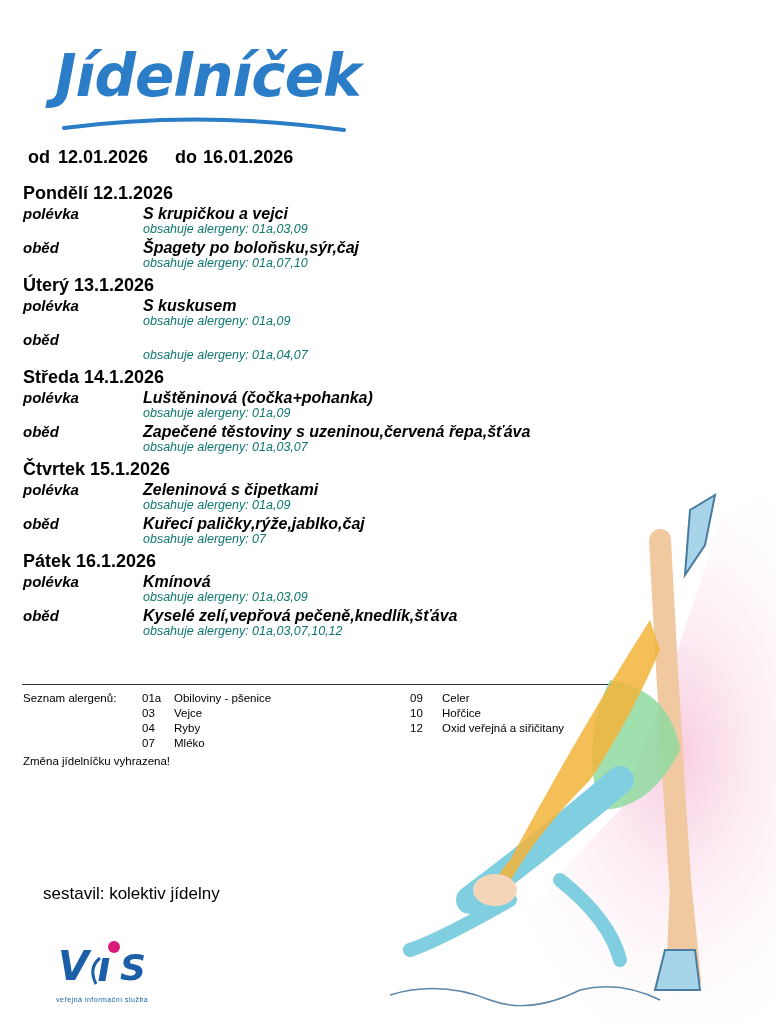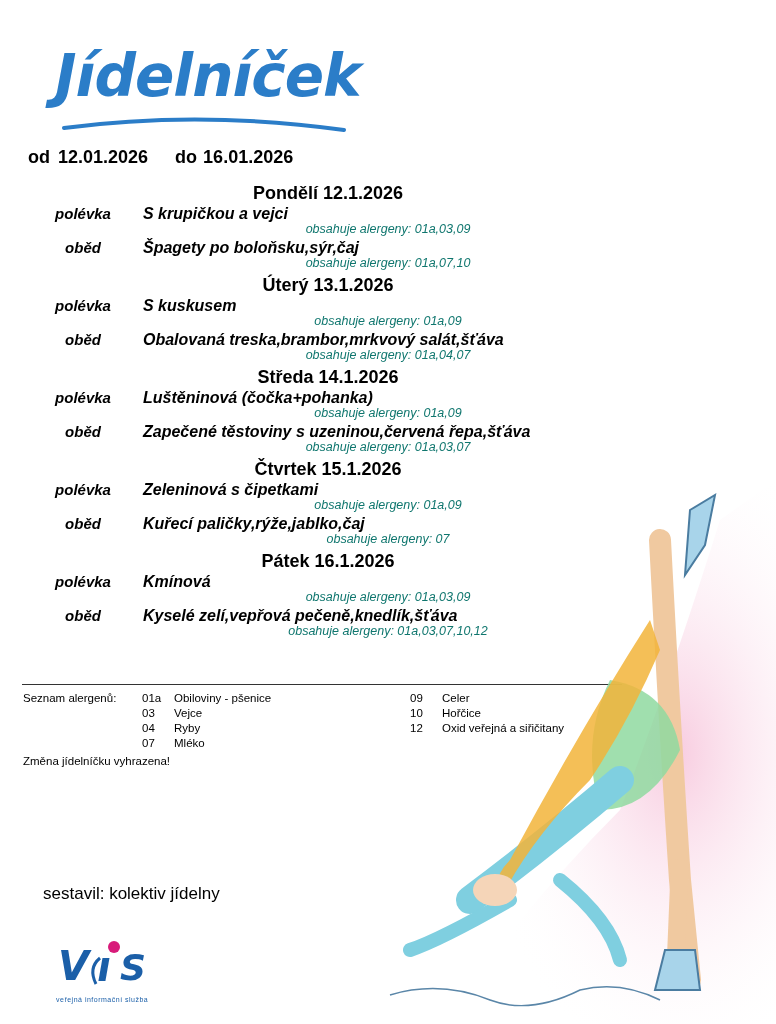--- a/index.html
+++ b/index.html
@@ -2,21 +2,21 @@
 <html><head>
 <meta charset="utf-8">
 <style>
   html, body { margin:0; padding:0; background:#ffffff; }
   body { width:776px; height:1024px; position:relative; overflow:hidden; font-family:"Liberation Sans", sans-serif; color:#000; }
   .logo-title { position:absolute; left:55px; top:42px; font-family:"DejaVu Sans", sans-serif; font-style:italic; font-weight:bold; font-size:58px; color:#2b7dc8; letter-spacing:-1px;text-align:right; }
   .logo-swoosh { position:absolute; left:60px; top:112px; }
   .range { position:absolute; left:28px; top:147px; font-weight:bold; font-size:18px; word-spacing:2px; }
   .range span { margin-right:20px; }
   .menu { position:absolute; left:23px; top:182px; width:610px; }
-  .day { margin-bottom:2px;text-align:center; }
+  .day { margin-bottom:2px; }
   .day-title { font-weight:bold; font-size:18px; height:22px; line-height:22px; }
   .row { display:flex; height:17px; line-height:17px; margin-top:1px; }
   .row .kind { width:120px; font-weight:bold; font-size:15px;font-style:italic; }
   .row .dish { font-weight:bold; font-style:italic; font-size:16px; }
   .allergens { padding-left:120px; font-style:italic; font-size:12.5px; color:#0f766e; height:16px; line-height:14px; }
   .rule { position:absolute; left:22px; top:684px; width:600px; height:1px; background:#333; }
   .legend { position:absolute; left:23px; top:692px; font-size:11.5px; }
   .legend .lbl { position:absolute; left:0; top:0; white-space:nowrap; }
   .legend .item { position:absolute; white-space:nowrap; }
   .legend .code { display:inline-block; width:32px; }
@@ -57,21 +57,20 @@
 
   <div class="day">
     <div class="day-title">Úterý 13.1.2026</div>
     <div class="row">
         <span class="kind">polévka</span>
         <span class="dish">S kuskusem</span>
       </div>
     <div class="allergens">obsahuje alergeny: 01a,09</div>
     <div class="row">
         <span class="kind">oběd</span>
-        <span class="dish">Obalovaná treska,brambor,mrkvový salát,šťáva</span>
       </div>
     <div class="allergens">obsahuje alergeny: 01a,04,07</div>
   </div>
 
   <div class="day">
     <div class="day-title">Středa 14.1.2026</div>
     <div class="row">
         <span class="kind">polévka</span>
         <span class="dish">Luštěninová (čočka+pohanka)</span>
       </div>

